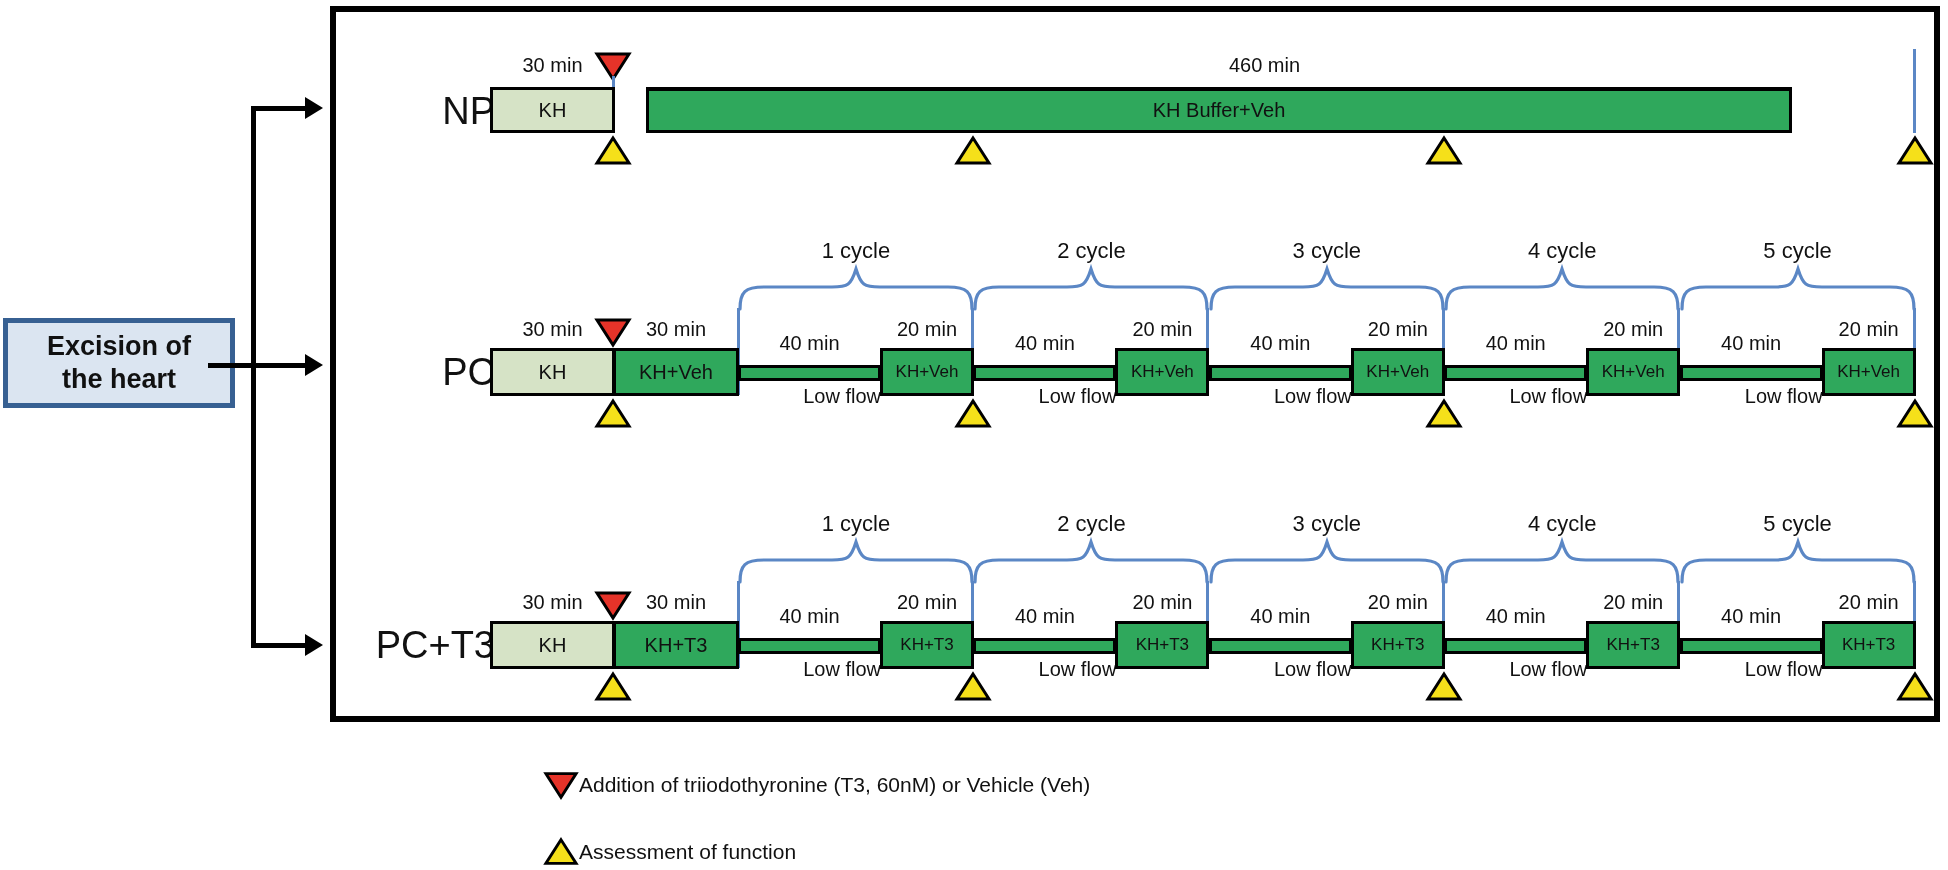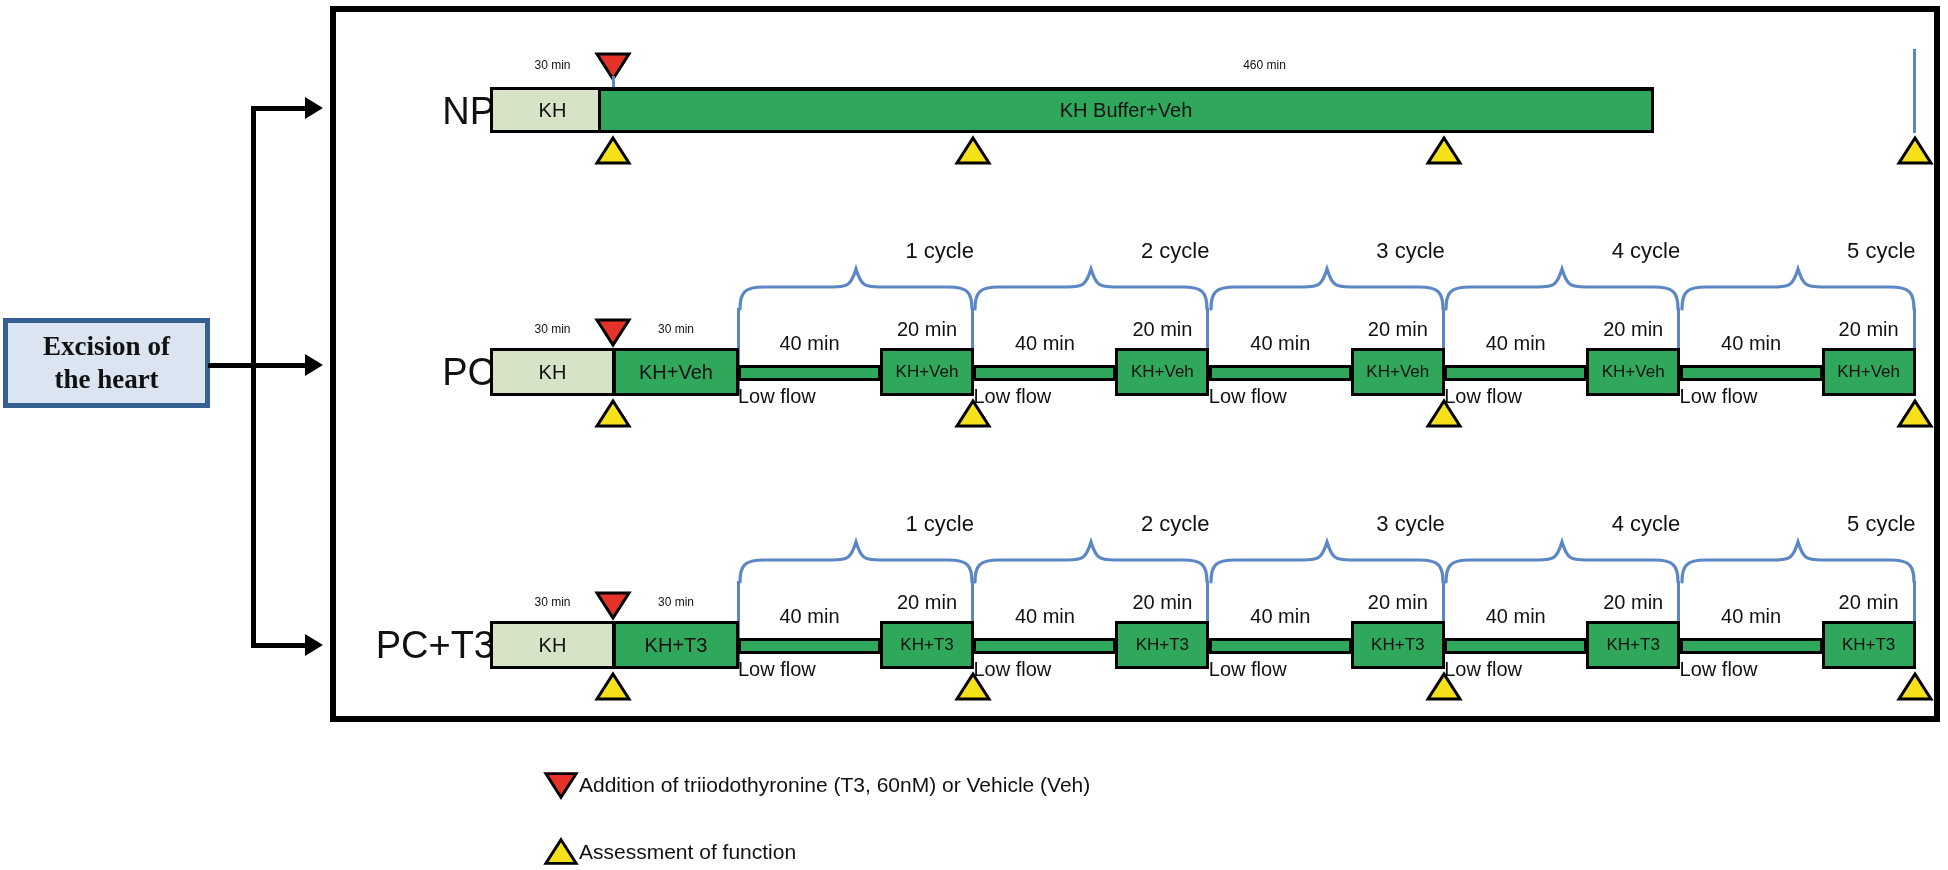--- a/index.html
+++ b/index.html
@@ -10,24 +10,24 @@
   body{
     width:1948px;height:870px;background:#ffffff;position:relative;overflow:hidden;
     font-family:"Liberation Sans","DejaVu Sans",sans-serif;color:var(--ink);
   }
   .abs{position:absolute;}
 
   
   #frame{left:330px;top:6px;width:1610px;height:716px;border:6px solid #000;box-sizing:border-box;background:#fff;}
 
   
-  #excision{left:3px;top:318px;width:207px;height:90px;box-sizing:border-box;
+  #excision{left:3px;top:318px;width:232px;height:90px;box-sizing:border-box;
     border:5px solid var(--box-border);background:var(--box-fill);
     display:flex;flex-direction:column;align-items:center;justify-content:center;
-    font-family:Liberation Serif, serif;font-weight:bold;font-size:27px;line-height:33px;}
+    font-family:Liberation Sans, sans-serif;font-weight:bold;font-size:27px;line-height:33px;}
 
   
   .cline{background:#000;}
   #c-vert{left:251px;top:106px;width:5px;height:542px;}
   #c-np{left:251px;top:106px;width:56px;height:5px;}
   #c-pc{left:208px;top:363px;width:99px;height:5px;}
   #c-pct3{left:251px;top:643px;width:56px;height:5px;}
   .ahead{width:0;height:0;border-top:11px solid transparent;border-bottom:11px solid transparent;border-left:18px solid #000;}
   #a-np{left:305px;top:97px;}
   #a-pc{left:305px;top:354px;}
@@ -36,48 +36,48 @@
   
   .row{left:0;top:0;width:1948px;height:0;}
   #row-np{top:87px;} #row-pc{top:348px;} #row-pct3{top:621px;}
   .row-label{left:315px;width:180px;text-align:right;font-size:38px;top:-6px;height:60px;line-height:60px;}
 
   .bar-box{box-sizing:border-box;border:3px solid #000;background:var(--green);
     display:flex;align-items:center;justify-content:center;font-size:20px;}
   .kh{left:490px;width:125px;height:48px;background:var(--light-green);}
   #row-np .kh{height:46px;}
   .stab{left:613px;width:126px;height:48px;}
-  .np-main{left:598px;width:1056px;height:46px;border-top-width:4px;}
-
-  .duration{top:-32px;height:26px;line-height:26px;font-size:12px;text-align:center;white-space:nowrap;}
+  .np-main{left:646px;width:1146px;height:46px;border-top-width:4px;}
+
+  .duration{top:-32px;height:26px;line-height:26px;font-size:20px;text-align:center;white-space:nowrap;}
   #row-np .duration{top:-35px;}
   .dur-kh{left:490px;width:125px;}
   .dur-stab{left:613px;width:126px;}
   .dur-main{left:613px;width:1303px;}
 
   .redtri{top:-31px;width:38px;height:30px;left:594px;}
   #row-np .redtri{top:-36px;}
   .assess{top:51px;width:38px;height:30px;}
   #row-np .assess{top:49px;}
 
   .tick{width:3px;background:var(--brace-blue);}
   .tick-start{left:737px;top:-40px;height:87px;}
   .np-tick-mid{left:612px;top:-11px;height:11px;}
   .np-tick-end{left:1913px;top:-38px;height:84px;}
 
   
   .cycle{top:0;width:236px;height:0;}
   .cycle .tick{left:233px;top:-40px;height:87px;}
   .lf-bar{position:absolute;left:0;top:17px;width:143px;height:16px;box-sizing:border-box;border:3px solid #000;background:var(--green);}
   .lf-duration{position:absolute;left:0;top:-18px;width:143px;height:26px;line-height:26px;font-size:20px;text-align:center;}
-  .lf-label{position:absolute;left:0;top:35px;width:143px;height:26px;line-height:26px;font-size:20px;text-align:left;}
+  .lf-label{position:absolute;left:0;top:35px;width:143px;height:26px;line-height:26px;font-size:20px;text-align:right;}
   .rp-duration{position:absolute;left:130px;top:-32px;width:118px;height:26px;line-height:26px;font-size:20px;text-align:center;}
   .rp-box{position:absolute;left:142px;width:94px;height:48px;font-size:17px;}
   .cycle-brace{position:absolute;left:0;top:-84px;width:236px;height:46px;}
-  .cycle-label{position:absolute;left:0;top:-110px;width:236px;height:26px;line-height:26px;font-size:22px;text-align:right;}
+  .cycle-label{position:absolute;left:0;top:-110px;width:236px;height:26px;line-height:26px;font-size:22px;text-align:center;}
 
   
   .legend-item{display:flex;align-items:center;}
   #legend-1{left:543px;top:770px;}
   #legend-2{left:543px;top:837px;}
   .legend-icon{width:36px;height:30px;flex:0 0 36px;}
   .legend-text{margin-left:0;font-size:21px;line-height:30px;white-space:nowrap;}
 
   svg{display:block;overflow:visible;}
 </style>

